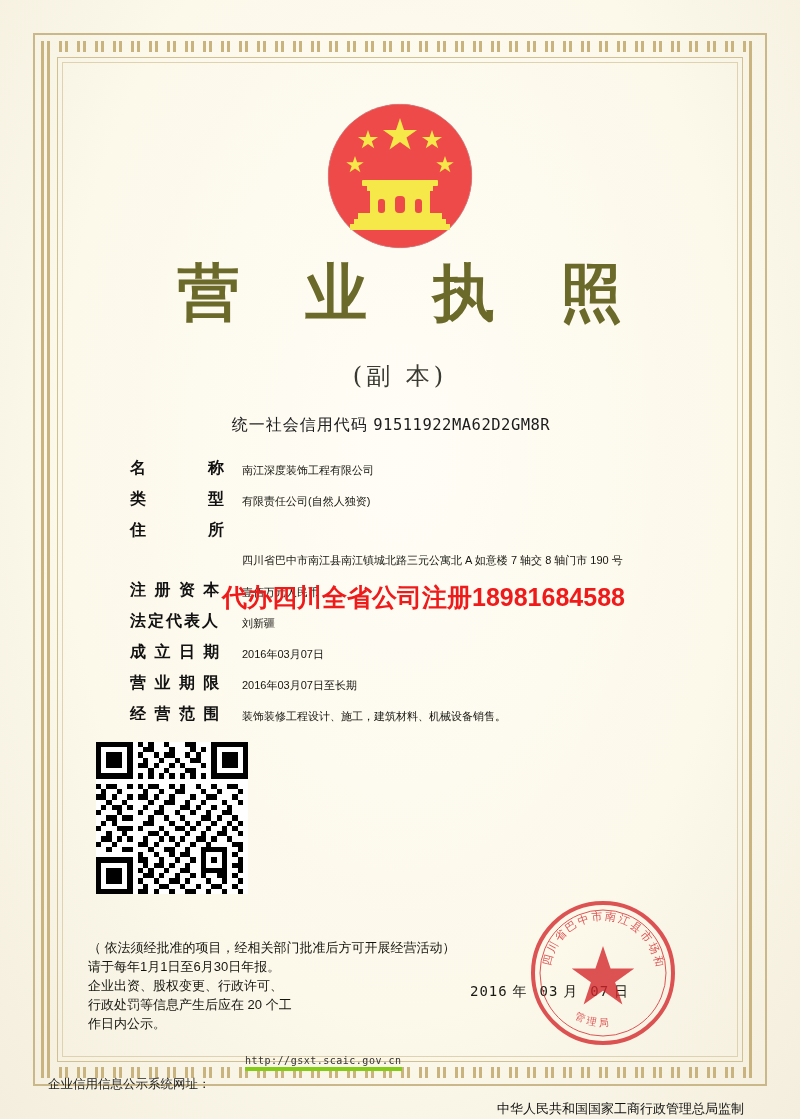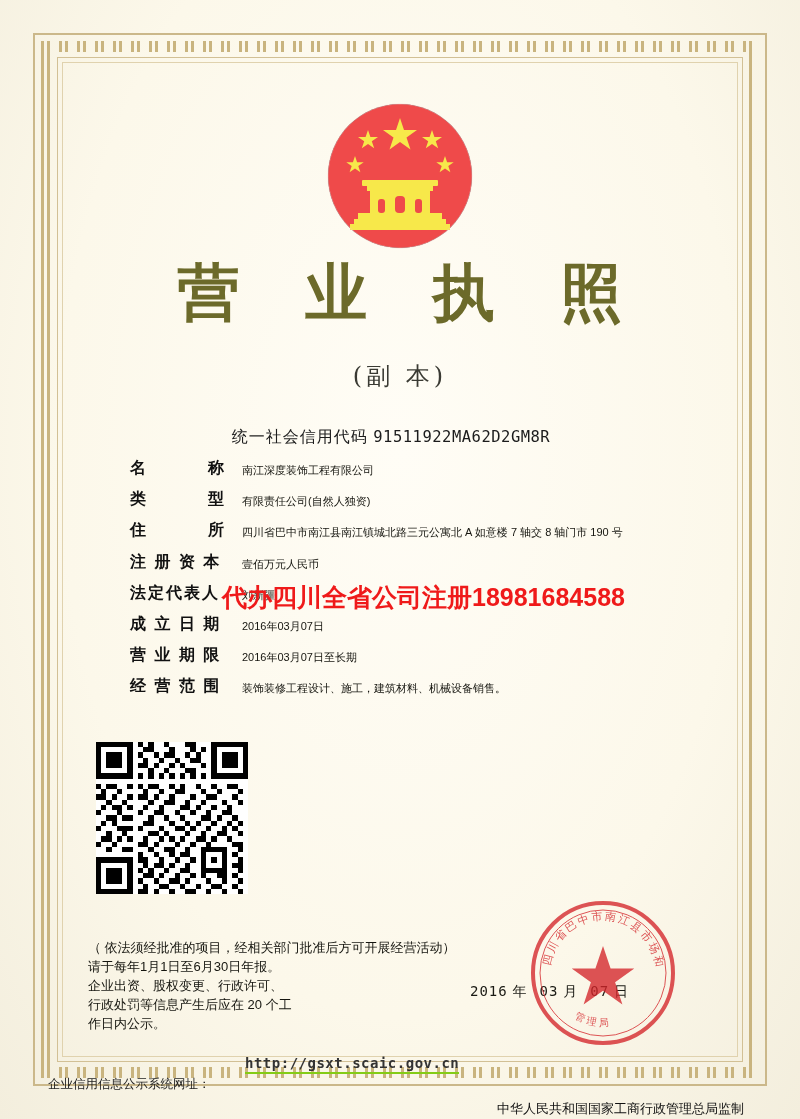--- a/index.html
+++ b/index.html
@@ -106,21 +106,20 @@
   }
   .credit-code {
     position: absolute;
     top: 415px;
     left: 0;
     width: 782px;
     text-align: center;
     font-size: 16px;
     color: #1c1c1c;
     letter-spacing: 1px;
-    margin-top: 12px;
   }
   .credit-code .code-num {
     font-family: "DejaVu Sans Mono", monospace;
     font-size: 15.5px;
     letter-spacing: 0.5px;
   }
 
   
   .fields {
     position: absolute;
@@ -149,20 +148,21 @@
   }
   .row .value {
     flex: 1;
     font-size: 11px;
     line-height: 20px;
     color: #15150f;
     padding-top: 2px;
   }
   .row .value.two-line {
     line-height: 21px;
+    margin-top: 28px;
   }
 
   
   .qr {
     position: absolute;
     left: 96px;
     top: 742px;
     width: 152px;
     height: 152px;
   }
@@ -214,26 +214,25 @@
     line-height: 19px;
     color: #15150f;
   }
 
   
   .footer-url {
     position: absolute;
     left: 245px;
     top: 1055px;
     font-family: "DejaVu Sans Mono", monospace;
-    font-size: 14px;
+    font-size: 10px;
     color: #333;
     letter-spacing: 0.5px;
-    border-bottom: 2px solid #84cc16;
+    border-bottom: 4px solid #84cc16;
     padding-bottom: 1px;
-    font-weight: bold;
   }
   .footer-left {
     position: absolute;
     left: 48px;
     top: 1076px;
     font-size: 12.5px;
     color: #222;
   }
   .footer-right {
     position: absolute;

